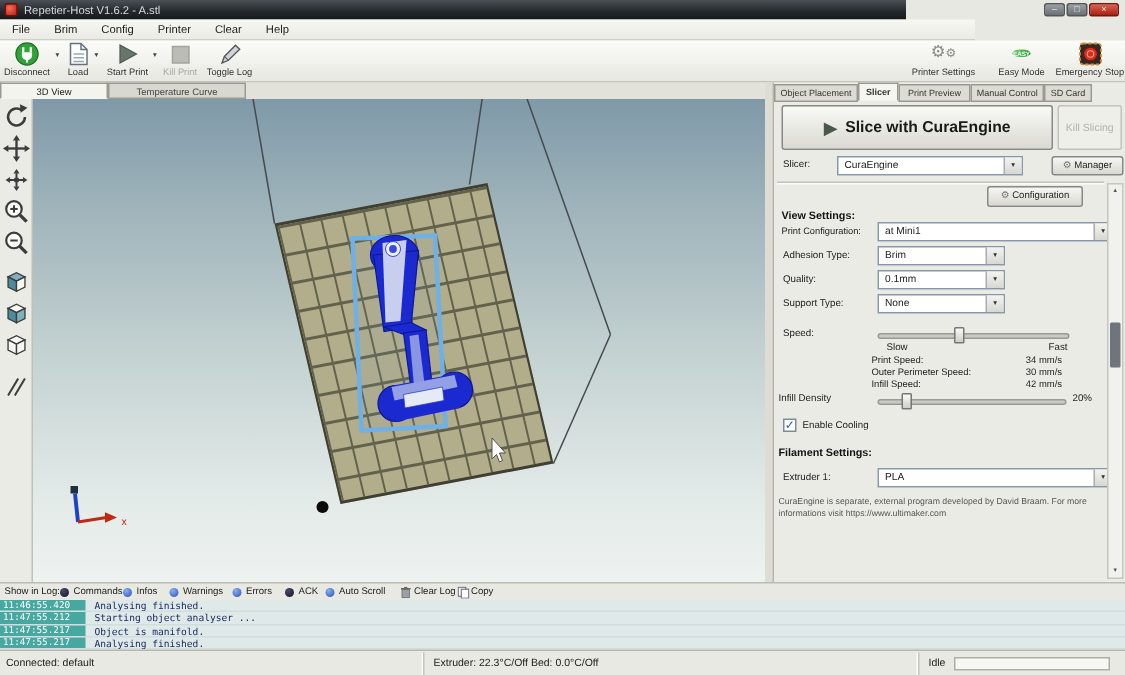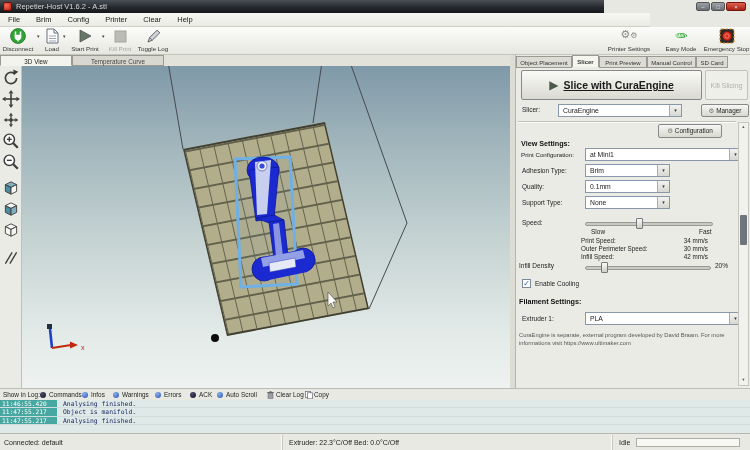--- a/index.html
+++ b/index.html
@@ -350,21 +350,21 @@
   <div id="slicer-tabs">
     <div class="stab" style="width:56px;">Object Placement</div>
     <div class="stab active" style="width:27px;">Slicer</div>
     <div class="stab" style="width:48px;">Print Preview</div>
     <div class="stab" style="width:49px;">Manual Control</div>
     <div class="stab" style="width:32px;">SD Card</div>
   </div>
 
   <div class="bigbtn" style="left:5px;top:15px;width:181px;height:30px;">
     <span style="font-size:12px;color:#4a5a4a;margin-right:5px;">▶</span>
-    <span style="font-size:10.5px;font-weight:bold;color:#1a1a1a;text-decoration:underline;">Slice with CuraEngine</span>
+    <span style="font-size:10.5px;font-weight:bold;color:#1a1a1a;">Slice with CuraEngine</span>
   </div>
   <div class="bigbtn" style="left:189px;top:15px;width:43px;height:30px;background:#efefea;border-color:#c2c2ba;">
     <span style="font-size:7px;color:#b2b2aa;text-align:center;">Kill Slicing</span>
   </div>
 
   <span class="lbl" style="left:6px;top:51px;">Slicer:</span>
   <div class="dd" style="left:42px;top:49px;width:124px;">
     <span class="dd-val">CuraEngine</span>
     <span class="dd-arrow">▾</span>
   </div>
@@ -476,20 +476,24 @@
   </span>
   <span class="ltxt" style="left:314px;">Copy</span>
 </div>
 
 <div id="log-area" class="abs">
   <div class="log-row">
     <span class="log-time">11:46:55.420</span>
     <span class="log-msg">Analysing finished.</span>
   </div>
   <div class="log-row">
+    <span class="log-time">11:47:55.212</span>
+    <span class="log-msg">Starting object analyser ...</span>
+  </div>
+  <div class="log-row">
     <span class="log-time">11:47:55.217</span>
     <span class="log-msg">Object is manifold.</span>
   </div>
   <div class="log-row">
     <span class="log-time">11:47:55.217</span>
     <span class="log-msg">Analysing finished.</span>
   </div>
 </div>
 
 <div id="status-bar" class="abs">

